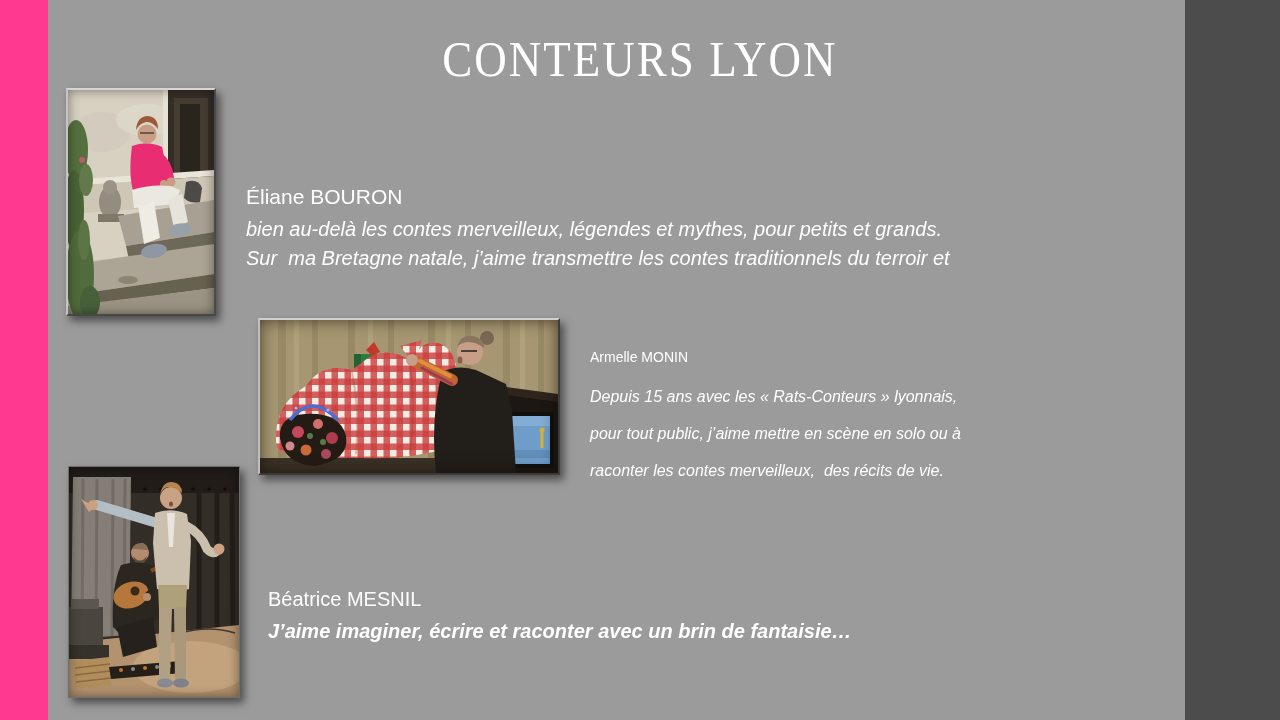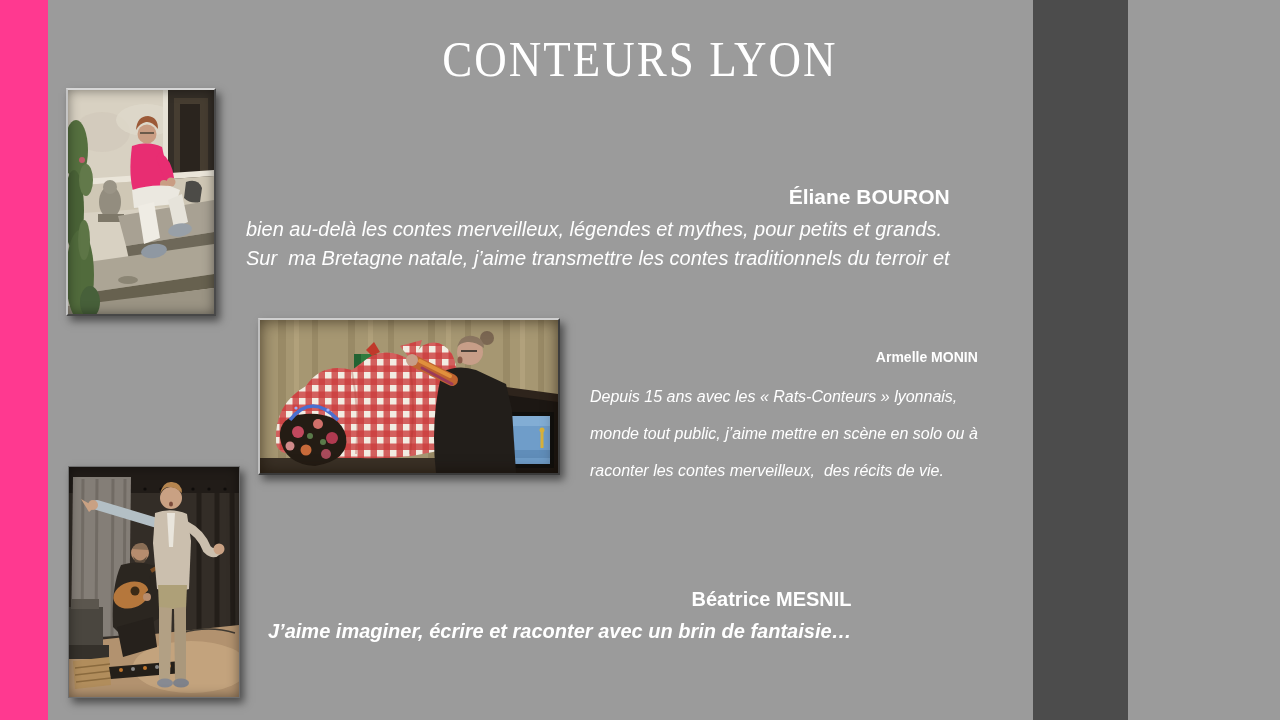--- a/index.html
+++ b/index.html
@@ -1,17 +1,17 @@
 <!DOCTYPE html>
 <html><head>
 <meta charset="utf-8">
 <style>
   html,body { margin:0; padding:0; background:#9B9B9B; }
   .slide {
-    position:relative; width:1128px; height:720px; overflow:hidden;
+    position:relative; width:1280px; height:720px; overflow:hidden;
     background:#9B9B9B;
     font-family:"Liberation Sans", sans-serif;
   }
   .band-left  { position:absolute; left:0; top:0; width:48px; height:720px; background:#FF3990; }
   .band-right { position:absolute; right:0; top:0; width:95px; height:720px; background:#4C4C4C; }
 
   .title {
     position:absolute; left:0; top:30px; width:1280px;
     text-align:center; color:#FFFFFF;
     font-family:"Liberation Serif", serif;
@@ -24,21 +24,21 @@
   .photo .vignette { position:absolute; inset:0; box-shadow:inset 0 0 12px rgba(0,0,0,0.45); pointer-events:none; }
   #photo-eliane  { left:66px;  top:88px;  width:146px; height:224px;
                    border:2px solid; border-color:#d6d6d6 #4a4a4a #474747 #c4c4c4; }
   #photo-armelle { left:258px; top:318px; width:298px; height:153px;
                    border:2px solid; border-color:#cfcfcf #3d3d3d #3a3a3a #bfbfbf; }
   #photo-armelle .vignette { box-shadow:inset 0 0 16px rgba(20,10,0,0.65); }
   #photo-beatrice{ left:68px;  top:466px; width:170px; height:230px;
                    border:1px solid #6f6f6f; }
 
   .profile-text { position:absolute; color:#FFFFFF; }
-  .profile-name { font-weight:bold; line-height:26px; margin-bottom:5px; white-space:pre;text-align:right; }
+  .profile-name { font-weight:normal; line-height:26px; margin-bottom:5px; white-space:pre; }
   .bio-line { font-style:italic; white-space:pre; }
 
   #text-eliane { left:246px; top:184px; }
   #text-eliane .profile-name { font-size:21px; }
   #text-eliane .bio-line { font-size:20px; line-height:29px; }
 
   #text-armelle { left:590px; top:344px; }
   #text-armelle .profile-name { font-size:14px; margin-bottom:8px; }
   #text-armelle .bio-line { font-size:16px; line-height:37px; }
 
@@ -169,21 +169,21 @@
       <path d="M197 27 Q201 14 213 16 Q224 18 224 28 Q215 21 207 22 Q200 23 197 27 Z" fill="#8a7560"></path>
       <line x1="201" y1="31" x2="217" y2="31" stroke="#4a4038" stroke-width="2"></line>
       <ellipse cx="200" cy="40" rx="2.5" ry="3.5" fill="#8a5a48"></ellipse>
     </svg>
     <div class="vignette"></div>
   </div>
 
   <div class="profile-text" id="text-armelle">
     <div class="profile-name">Armelle MONIN</div>
     <div class="bio-line">Depuis 15 ans avec les « Rats-Conteurs » lyonnais,</div>
-    <div class="bio-line">monde tout public, j’aime mettre en scène en solo ou à</div>
+    <div class="bio-line">pour tout public, j’aime mettre en scène en solo ou à</div>
     <div class="bio-line">raconter les contes merveilleux,  des récits de vie.</div>
   </div>
 
   <div class="photo" id="photo-beatrice">
     <svg viewBox="0 0 170 230" preserveAspectRatio="none">
       <rect width="170" height="230" fill="#332d27"></rect>
       <rect width="170" height="26" fill="#211c18"></rect>
       <g fill="#0e0c0a">
         <circle cx="12" cy="22" r="1.6"></circle>
           <circle cx="28" cy="22" r="1.6"></circle>

